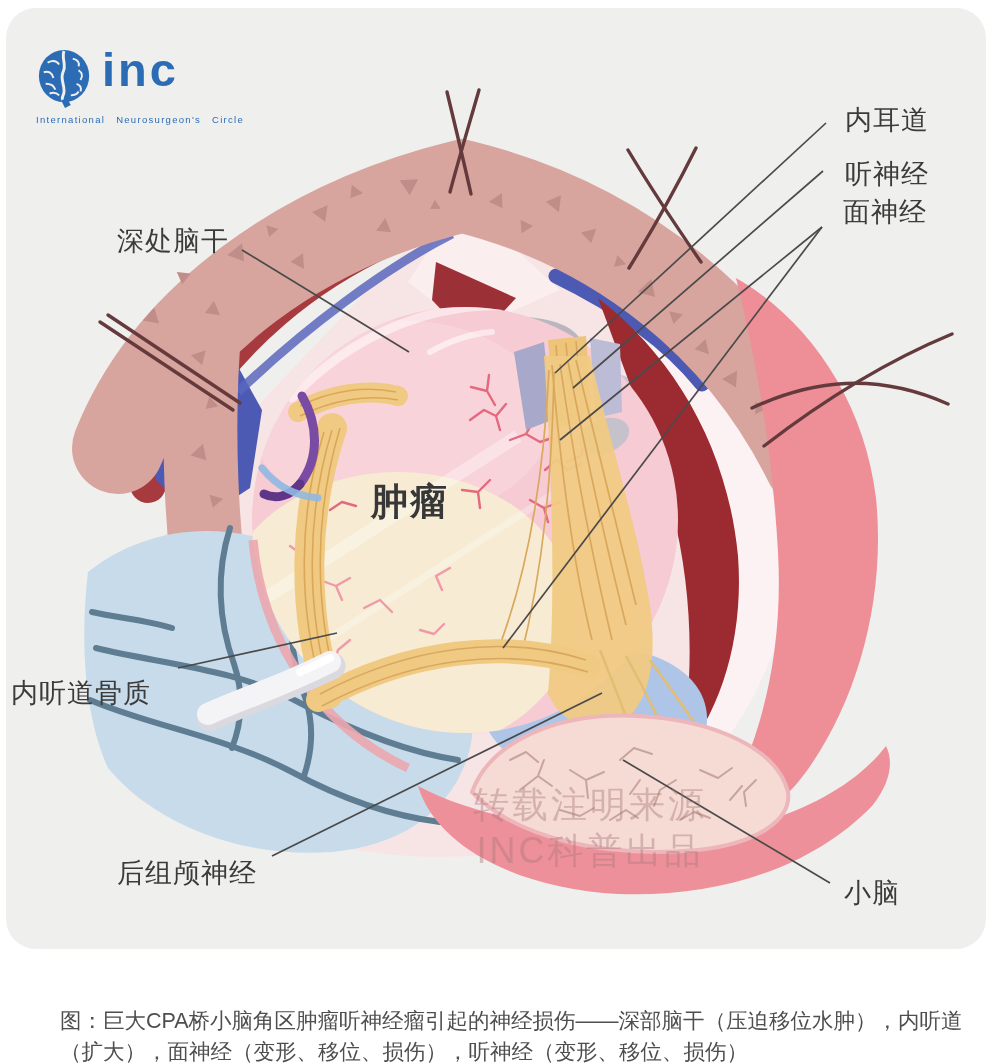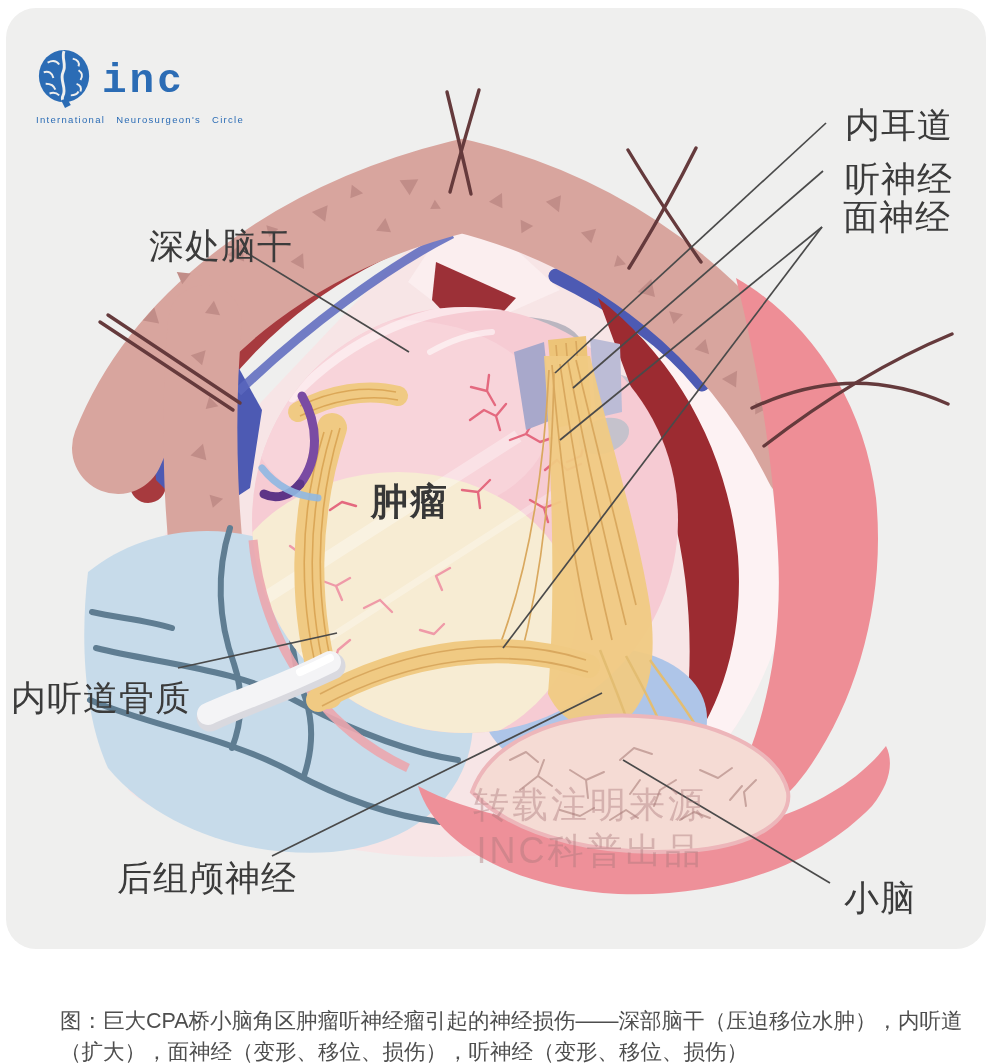--- a/index.html
+++ b/index.html
@@ -5,26 +5,26 @@
   * { margin:0; padding:0; box-sizing:border-box; }
   html,body { width:994px; height:1064px; background:#ffffff; overflow:hidden;
               font-family:"Liberation Sans","DejaVu Sans",sans-serif; }
   #stage { position:relative; width:994px; height:1064px; }
   #panel { position:absolute; left:6px; top:8px; width:980px; height:941px;
            background:#efefee; border-radius:30px; }
   #art { position:absolute; left:0; top:0; width:994px; height:1064px; }
 
   .logo { position:absolute; left:36px; top:46px; width:210px; color:#2b6cb5; }
   .logo-row { display:flex; align-items:flex-start; }
-  .logo-brand { font-size:41px; font-weight:800; letter-spacing:3px; line-height:0.95;
-                margin-left:8px; margin-top:16px;font-family:Liberation Mono, monospace; }
+  .logo-brand { font-size:47px; font-weight:800; letter-spacing:3px; line-height:0.95;
+                margin-left:8px; margin-top:2px; }
   .logo-sub { font-size:9.5px; letter-spacing:1.3px; word-spacing:7px; margin-top:4px;
               white-space:nowrap; font-weight:500; }
 
-  .anat-label { position:absolute; font-size:35px; color:#3b3b3b; letter-spacing:1px;
+  .anat-label { position:absolute; font-size:27px; color:#3b3b3b; letter-spacing:1px;
                 white-space:nowrap; font-weight:500; }
   .tumor-label { font-size:37px; font-weight:600; color:#373737; letter-spacing:2px; }
 
   .watermark { position:absolute; left:425px; top:782px; width:330px; text-align:center;
                font-size:36px; line-height:1.28; letter-spacing:3px;
                color:rgba(170,118,122,0.42); font-weight:500; }
 
   .caption { position:absolute; left:60px; top:1006px; width:910px;
              font-size:21.5px; line-height:1.42; color:#4e4e4e; font-weight:500; }
 </style>
@@ -269,21 +269,21 @@
         <path d="M26,55 L30,63 L36,60 L32,53 Z" fill="#2b6cb5"></path>
       </svg>
       <div class="logo-brand">inc</div>
     </div>
     <div class="logo-sub">International  Neurosurgeon's  Circle</div>
   </div>
 
   <div class="anat-label" style="left:845px; top:102px;">内耳道</div>
   <div class="anat-label" style="left:845px; top:156px;text-align:right;">听神经</div>
   <div class="anat-label" style="left:843px; top:194px;">面神经</div>
-  <div class="anat-label" style="left:117px; top:223px;margin-left:32px;">深处脑干</div>
+  <div class="anat-label" style="left:117px; top:223px;">深处脑干</div>
   <div class="anat-label tumor-label" style="left:371px; top:477px;">肿瘤</div>
   <div class="anat-label" style="left:11px; top:675px;">内听道骨质</div>
   <div class="anat-label" style="left:117px; top:855px;">后组颅神经</div>
   <div class="anat-label" style="left:844px; top:875px;">小脑</div>
 
   <div class="watermark">
     <div>转载注明来源</div>
     <div>INC科普出品</div>
   </div>
 

